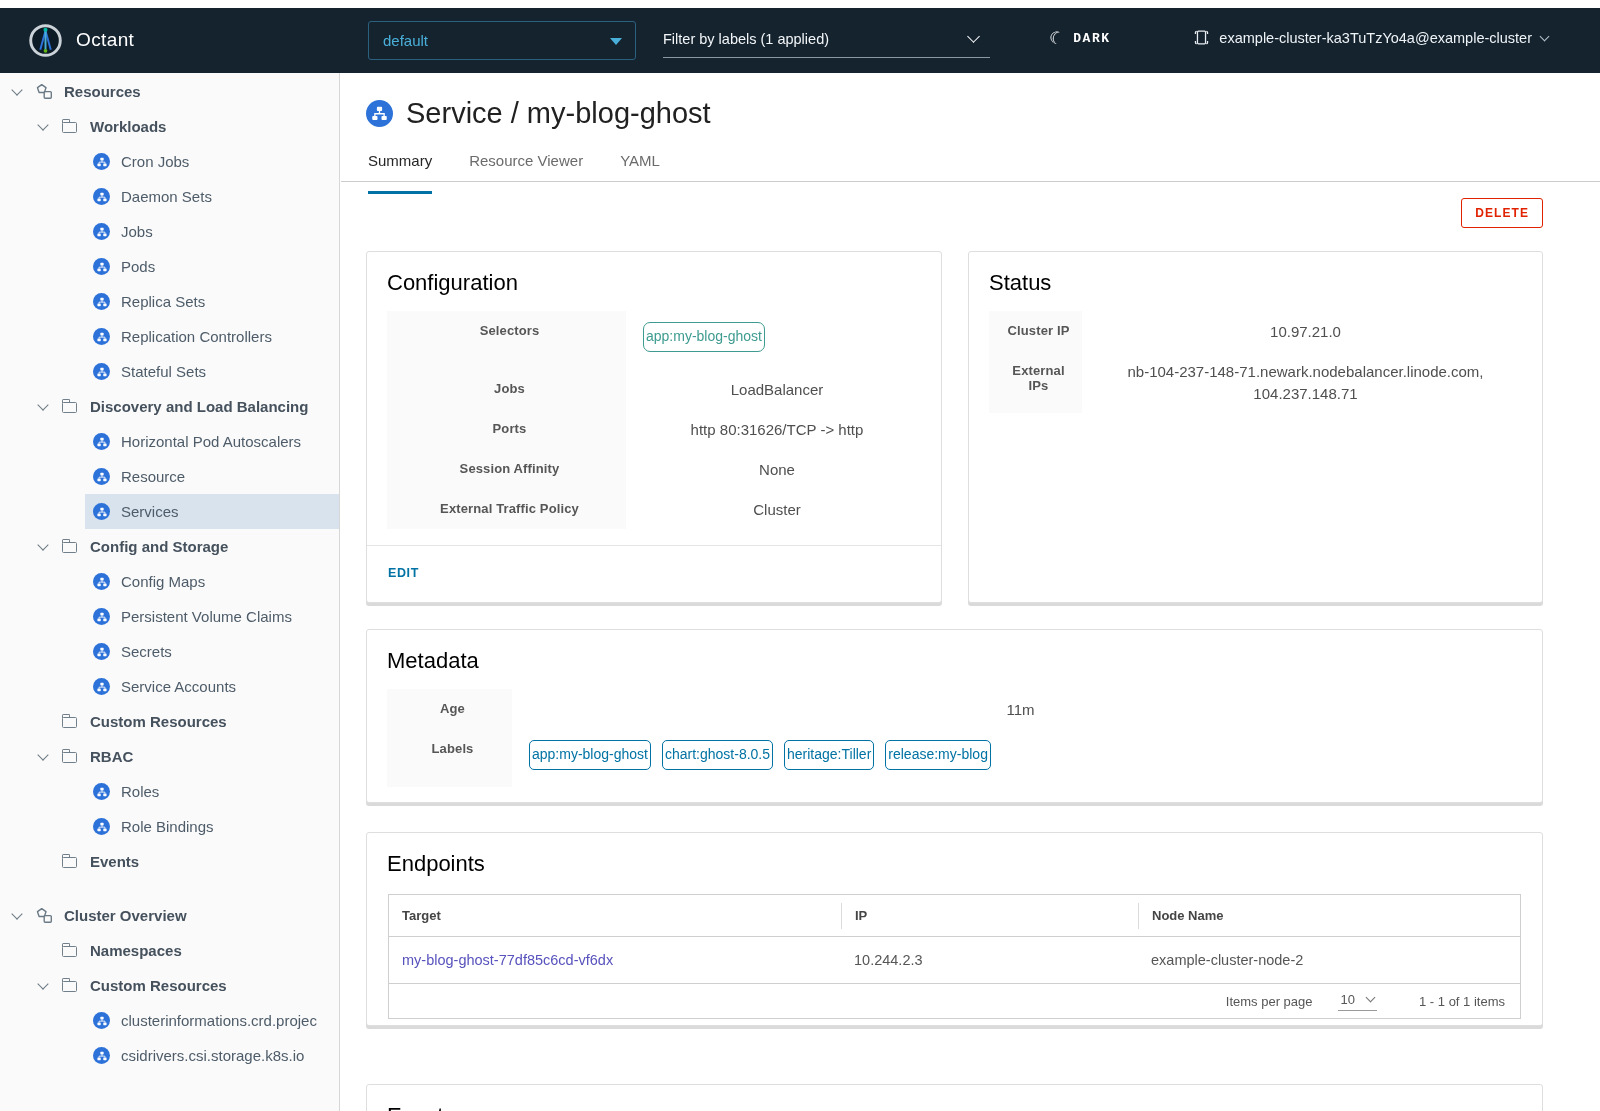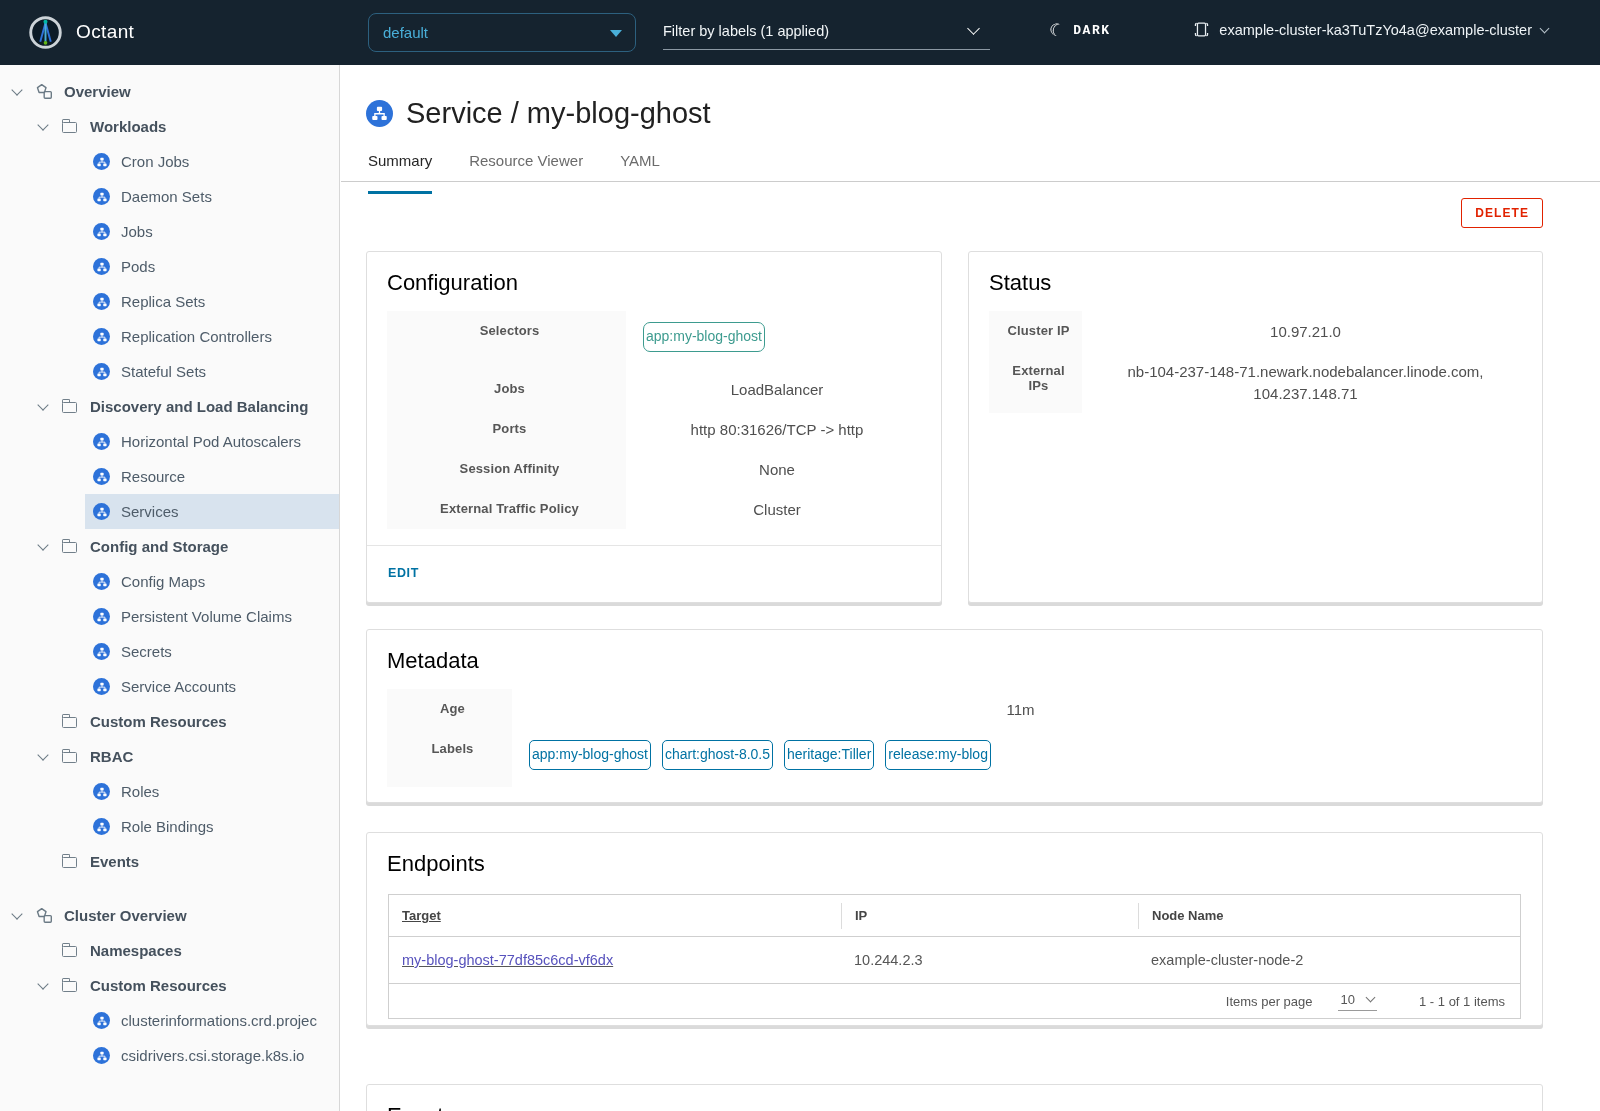--- a/index.html
+++ b/index.html
@@ -1,25 +1,25 @@
 <!DOCTYPE html>
 <html><head>
 <meta charset="utf-8">
 <style>
   * { margin:0; padding:0; box-sizing:border-box; }
   html,body { width:1600px; height:1111px; }
   body { font-family:"Liberation Sans", sans-serif; background:#fff; overflow:hidden; }
   #app { position:relative; width:1600px; height:1111px; overflow:hidden; background:#fff; }
 
   
-  header { position:absolute; top:0; left:0; width:100%; height:65px; background:#15232f; color:#fff; z-index:10; }
+  header { position:absolute; top:8px; left:0; width:100%; height:65px; background:#15232f; color:#fff; z-index:10; }
   .logo { position:absolute; left:28px; top:15px; width:35px; height:35px; }
   .logo svg { width:35px; height:35px; }
   .app-name { position:absolute; left:76px; top:21px; font-size:19px; font-weight:400; letter-spacing:.02em; color:#fff; }
-  .ns-select { position:absolute; left:368px; top:13px; width:268px; height:39px; border:1px solid #2c607f; border-radius:8px; display:flex; align-items:center; padding:0 14px; color:#49afd9; font-size:15px; cursor:pointer; }
+  .ns-select { position:absolute; left:368px; top:13px; width:268px; height:39px; border:1px solid #2c607f; border-radius:3px; display:flex; align-items:center; padding:0 14px; color:#49afd9; font-size:15px; cursor:pointer; }
   .ns-select .tri { position:absolute; right:13px; top:16px; width:0; height:0; border-left:6px solid transparent; border-right:6px solid transparent; border-top:7px solid #49afd9; }
   .filter-dd { position:absolute; left:663px; top:13px; width:327px; height:37px; border-bottom:1px solid #8b98a3; display:flex; align-items:center; color:#f2f6f8; font-size:14.5px; cursor:pointer; }
   .chev-w { width:9px; height:9px; border-right:1.6px solid #fff; border-bottom:1.6px solid #fff; transform:rotate(45deg); display:inline-block; }
   .filter-dd .chev-w { position:absolute; right:12px; top:11px; }
   .dark-toggle { position:absolute; left:1049px; top:22px; display:flex; align-items:center; gap:9px; cursor:pointer; }
   .moon { font-size:17px; line-height:1; color:#fff; transform:rotate(15deg); }
   .dark-label { font-size:13px; font-weight:700; letter-spacing:.12em; color:#fff;font-family:Liberation Mono, monospace; }
   .ctx { position:absolute; right:52px; top:21px; display:flex; align-items:center; gap:9px; cursor:pointer; }
   .ctx svg { width:17px; height:17px; }
   .ctx-label { font-size:14.5px; color:#eef3f6; }
@@ -75,21 +75,21 @@
   .badge.teal { color:#3d9b8f; border-color:#3d9b8f; border-radius:7px; }
   .badge.blue { color:#0072a3; border-color:#0072a3; }
   .card-footer { position:absolute; left:0; right:0; bottom:0; height:57px; border-top:1px solid #e5e5e5; }
   .edit-link { position:absolute; left:21px; top:20px; font-size:12.5px; font-weight:700; letter-spacing:.05em; color:#0072a3; cursor:pointer; }
 
   
   .ep-table { margin:17px 21px 0 21px; border:1px solid #cfcfcf; }
   .ep-head { display:flex; height:42px; align-items:center; border-bottom:1px solid #cfcfcf; }
   .ep-hcell { font-size:13px; font-weight:700; color:#454545; padding:0 13px; height:26px; display:flex; align-items:center; }
   .ep-hcell + .ep-hcell { border-left:1px solid #dcdcdc; }
-  .c1 { width:452px;text-decoration:underline; } .c2 { width:297px; } .c3 { flex:1; }
+  .c1 { width:452px; } .c2 { width:297px; } .c3 { flex:1; }
   .ep-row { display:flex; height:47px; align-items:center; font-size:14.5px; color:#565656; border-bottom:1px solid #cfcfcf; }
   .ep-cell { padding:0 13px; }
   .ep-link { color:#5752bd; cursor:pointer; text-decoration:none; }
   .ep-foot { display:flex; height:34px; align-items:center; justify-content:flex-end; font-size:13px; color:#565656; padding-right:15px; }
   .ipp-label { margin-right:25px; }
   .page-size { display:inline-flex; align-items:center; gap:12px; border-bottom:1px solid #9a9a9a; padding:0 3px 3px 3px; cursor:pointer; }
   .chev-g { width:7px; height:7px; border-right:1.5px solid #737373; border-bottom:1.5px solid #737373; transform:rotate(45deg); margin-top:-3px; }
   .range-text { margin-left:42px; }
 </style>
 </head>
@@ -142,21 +142,21 @@
             <span class="chev"></span>
           </span>
           <span class="icoslot">
             <span class="apps">
               <svg viewBox="0 0 16 16" fill="none" stroke="#6b7a85" stroke-width="1.3" stroke-linejoin="round">
                 <path d="M5.4 1.5l4 2.9-1.5 4.5H2.9L1.4 4.4z"></path>
                 <rect x="7.7" y="8.1" width="6.7" height="6.3" rx="0.9"></rect>
               </svg>
             </span>
           </span>
-          <span class="lbl">Overview</span>
+          <span class="lbl">Resources</span>
         </div>
         <div class="nav-row lvl1">
           <span class="chevslot">
             <span class="chev"></span>
           </span>
           <span class="icoslot">
             <span class="folder"></span>
           </span>
           <span class="lbl">Workloads</span>
         </div>

